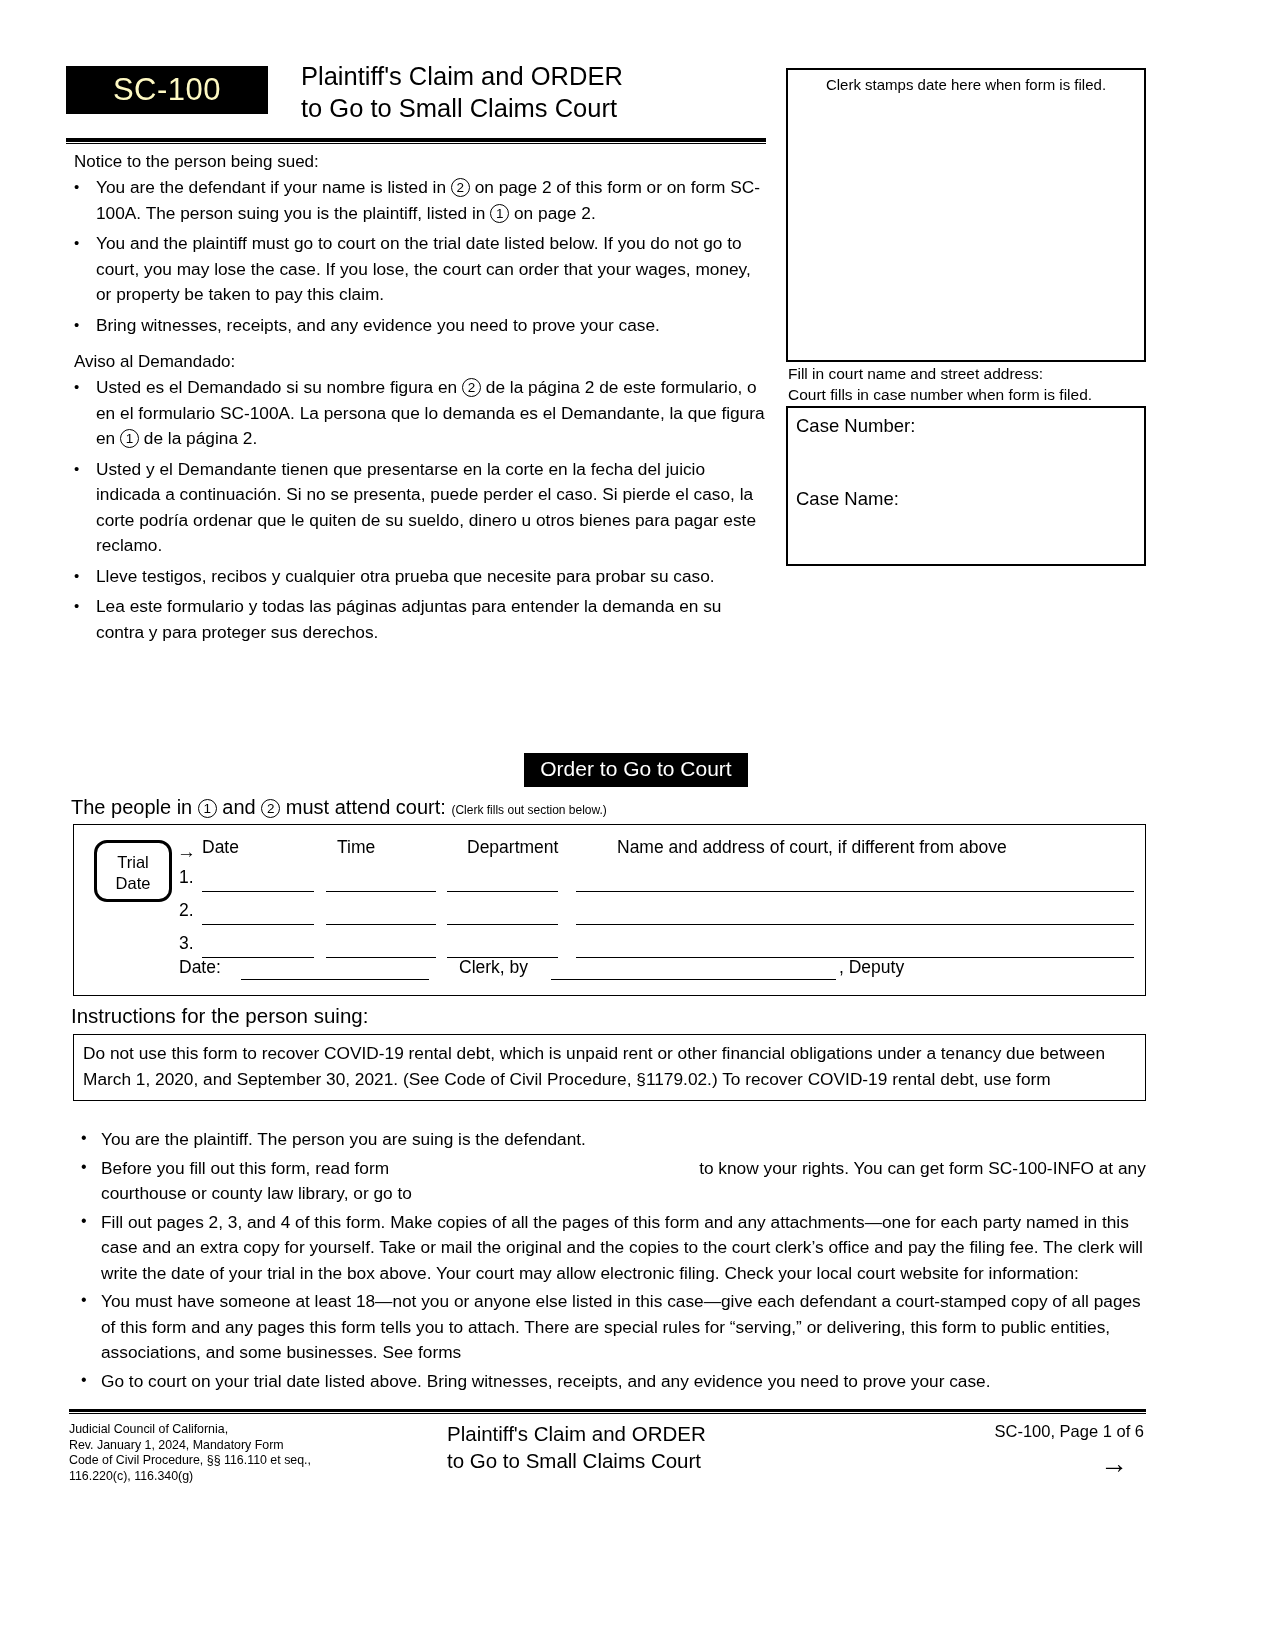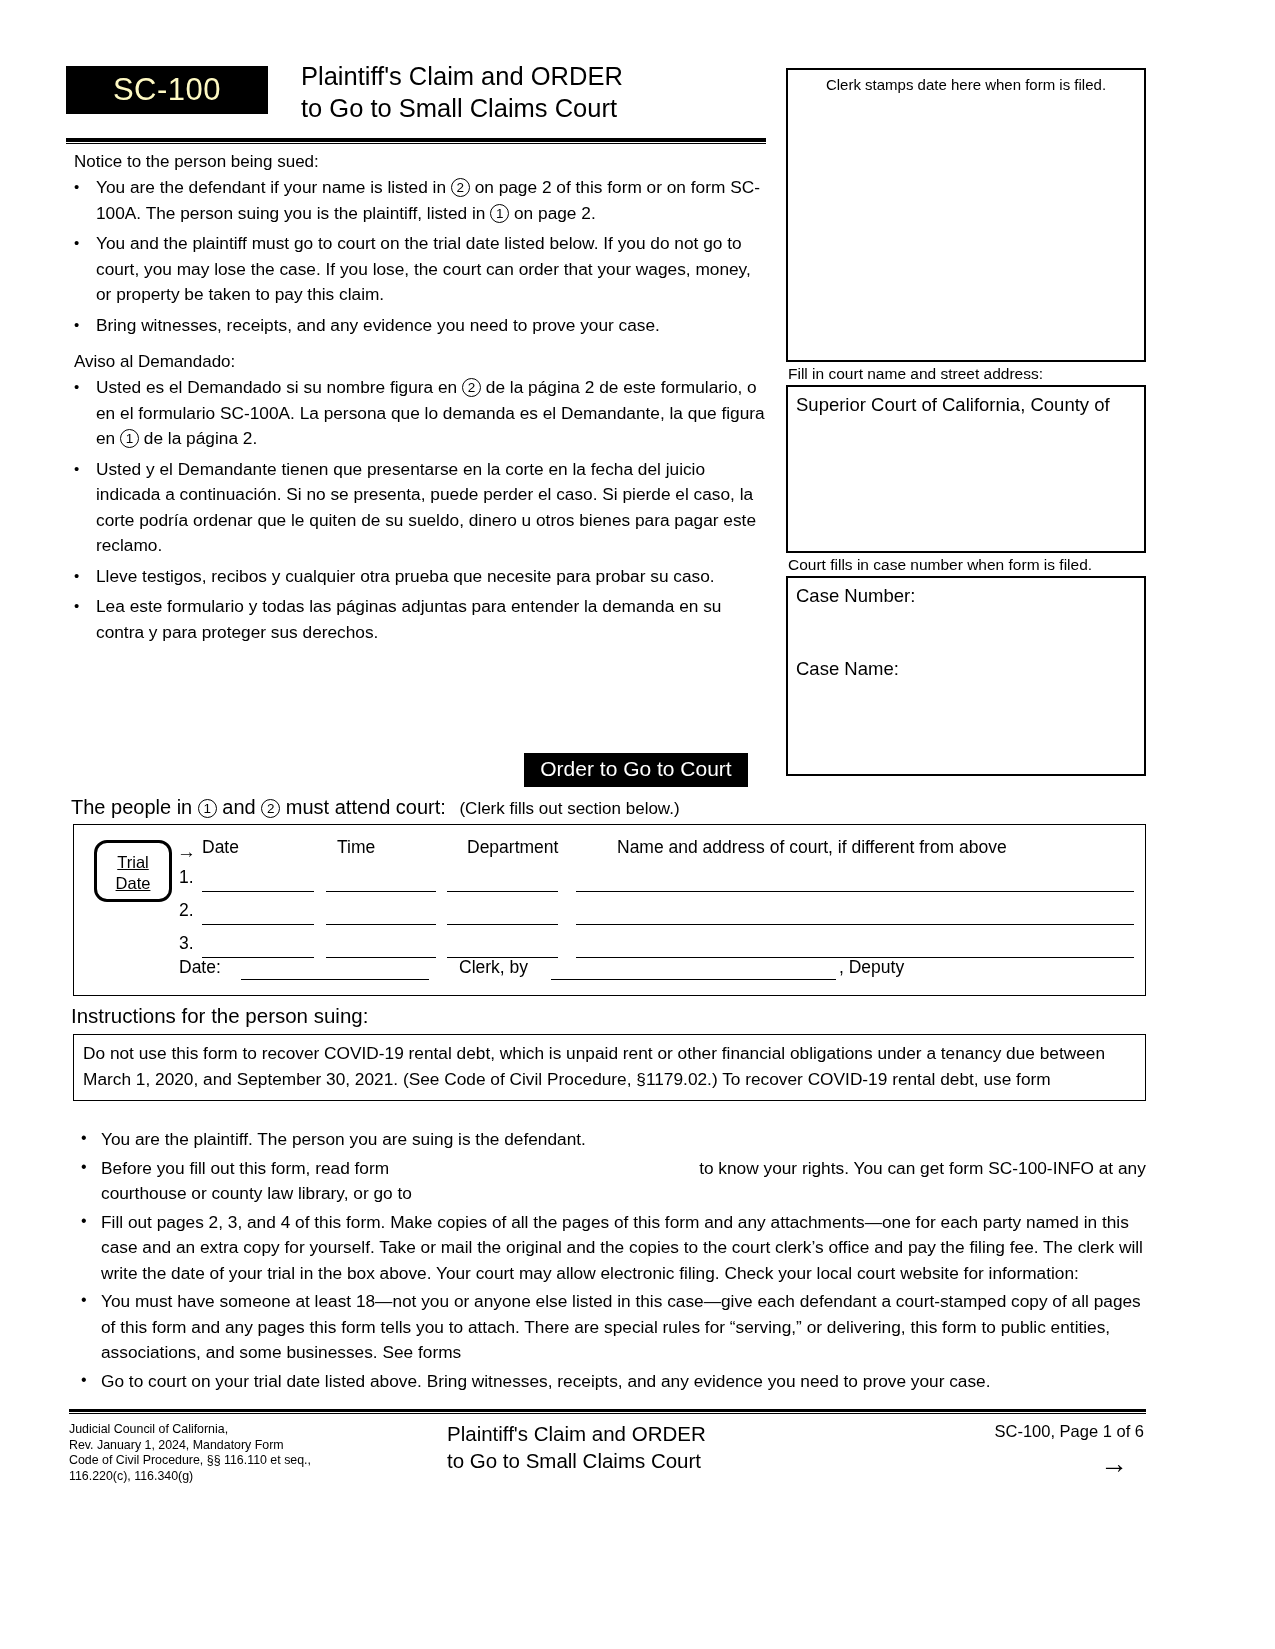--- a/index.html
+++ b/index.html
@@ -64,45 +64,45 @@
   }
   .stampbox .cap {
     position: absolute; left: 0; right: 0; top: 6px;
     text-align: center; font-size: 15px;
   }
   .boxlabel { font-size: 15.5px; margin: 3px 0 2px 2px; }
   .courtbox {
     border: 2px solid #000; height: 168px; padding: 7px 8px; font-size: 18.5px;
   }
   .casebox {
-    border: 2px solid #000; height: 200px; padding: 7px 8px; font-size: 18.5px;
+    border: 2px solid #000; height: 160px; padding: 7px 8px; font-size: 18.5px;
     position: relative;
   }
   .casebox .cn { position: absolute; left: 8px; top: 7px; }
   .casebox .cnm { position: absolute; left: 8px; top: 80px; }
 
   
   .order-banner-wrap { position: absolute; left: 0; top: 695px; width: 1080px; text-align: center; }
   .order-banner {
     display: inline-block; background: #000; color: #fff;
     font-size: 21px; padding: 3px 16px 5px 16px; line-height: 26px;
     margin-left: 60px;
   }
   .attend-line { position: absolute; left: 5px; top: 738px; font-size: 20px; }
-  .attend-line .small { font-size: 17px; margin-left: 8px; }
+  .attend-line .small { font-size: 12px; }
 
   
   .trialbox {
     position: absolute; left: 7px; top: 766px; width: 1073px; height: 172px;
     border: 1.6px solid #000;
   }
   .trial-pill {
     position: absolute; left: 20px; top: 15px; width: 78px; height: 62px;
     border: 3px solid #000; border-radius: 13px;
-    font-size: 16.5px; line-height: 21px; text-align: center; padding-top: 9px; text-decoration: underline;
+    font-size: 16.5px; line-height: 21px; text-align: center; padding-top: 9px;
   }
   .arrow-right { position: absolute; left: 103px; top: 16px; font-size: 19px; }
   .thead { position: absolute; left: 128px; top: 12px; width: 930px; font-size: 17.5px; }
   .thead span { position: absolute; top: 0; }
   .h-date { left: 0; }
   .h-time { left: 135px; }
   .h-dept { left: 265px; }
   .h-name { left: 415px; }
   .trow { position: absolute; left: 105px; width: 955px; height: 33px; font-size: 17.5px; }
   .trow .rn { position: absolute; left: 0; top: 8px; }
@@ -184,23 +184,20 @@
       <li>Lea este formulario y todas las páginas adjuntas para entender la demanda en su contra y para proteger sus derechos.</li>
     </ul>
   </div>
 
   <div class="rightcol">
     <div class="stampbox">
       <div class="cap">Clerk stamps date here when form is filed.</div>
     </div>
 
     <div class="boxlabel">Fill in court name and street address:</div>
-    <div class="courtbox">
-      <span>Superior Court of California, County of</span>
-    </div>
 
     <div class="boxlabel">Court fills in case number when form is filed.</div>
     <div class="casebox">
       <span class="cn">Case Number:</span>
       <span class="cnm">Case Name:</span>
     </div>
   </div>
 
   <div class="order-banner-wrap">
     <span class="order-banner">Order to Go to Court</span>

